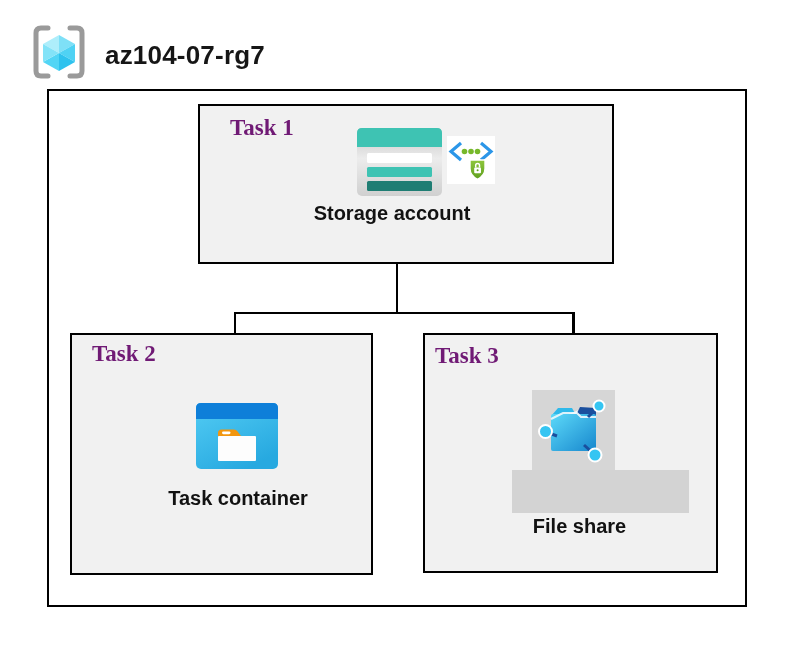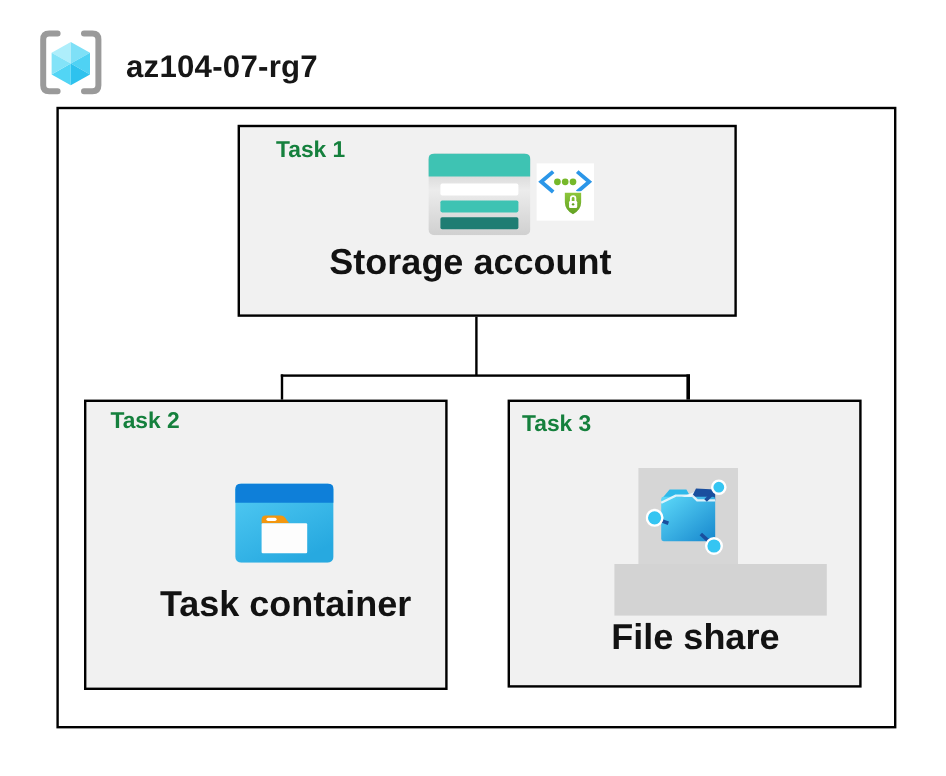--- a/index.html
+++ b/index.html
@@ -20,28 +20,29 @@
     border:2.5px solid #000;background:#ffffff;box-sizing:border-box;
   }
   .task-box{
     position:absolute;background:#f1f1f1;border:2.5px solid #000;
     box-sizing:border-box;
   }
   .task1{left:198px;top:104px;width:416px;height:160px;}
   .task2{left:70px;top:333px;width:303px;height:242px;}
   .task3{left:423px;top:333px;width:295px;height:240px;}
   .task-label{
-    position:absolute;font-size:19px;font-weight:bold;color:#15803d;
+    position:absolute;font-size:23px;font-weight:bold;color:#701a75;
     white-space:nowrap;
+    font-family:Liberation Serif, serif;
   }
   .task1 .task-label{left:30px;top:9px;}
   .task2 .task-label{left:20px;top:6px;text-align:center;}
   .task3 .task-label{left:10px;top:8px;}
   .item-label{
-    position:absolute;font-size:30px;font-weight:bold;color:#121212;
+    position:absolute;font-size:20px;font-weight:bold;color:#121212;
     text-align:center;white-space:nowrap;
   }
   
   .line{position:absolute;background:#000;}
   .line.v1{left:395.5px;top:230px;width:2.5px;height:83px;}
   .line.h1{left:233.5px;top:311.5px;width:341px;height:2.5px;}
   .line.v2{left:233.5px;top:311.5px;width:2.5px;height:90px;}
   .line.v3{left:572px;top:311.5px;width:2.5px;height:78px;}
   
   .storage-icon{position:absolute;left:157px;top:22px;width:85px;height:68px;}

